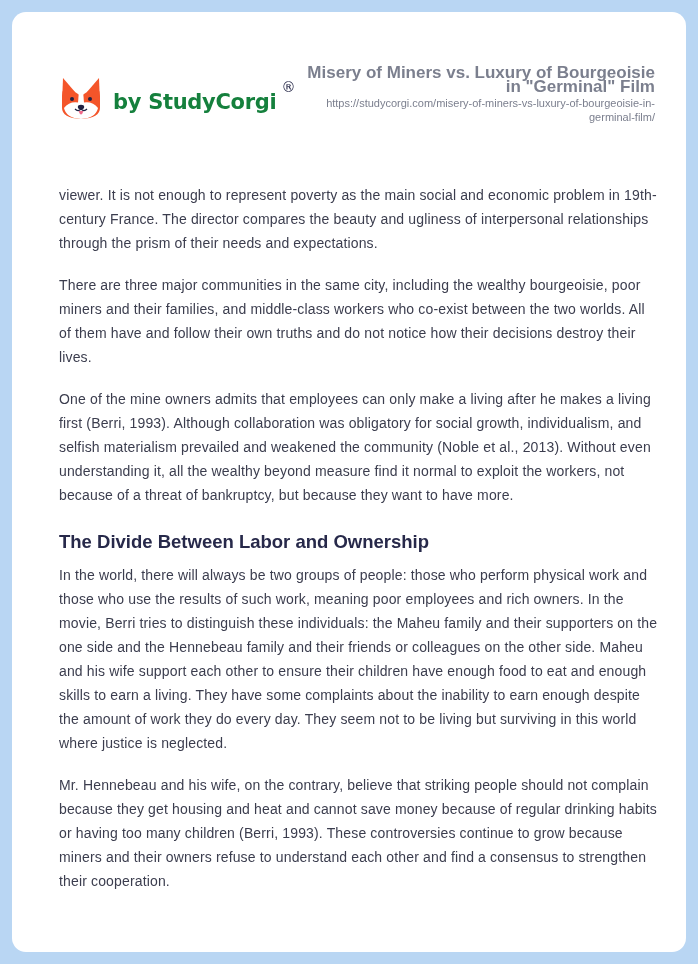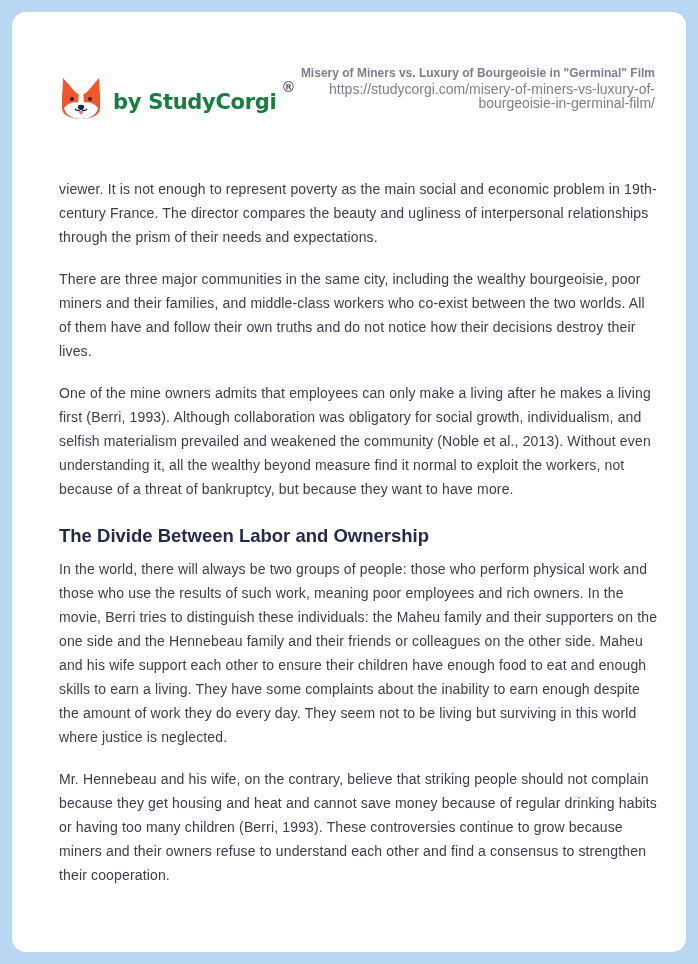--- a/index.html
+++ b/index.html
@@ -45,33 +45,33 @@
     }
     .doc-meta {
       position: absolute;
       right: 31px; top: 54px;
       width: 360px;
       text-align: right;
     }
     .doc-title {
       font-family: "Liberation Sans", sans-serif;
       font-weight: bold;
-      font-size: 12px;
+      font-size: 17px;
       line-height: 14px;
       color: #7b7f8e;
     }
     .doc-url {
       margin-top: 3px;
-      font-size: 14px;
+      font-size: 11px;
       line-height: 13.5px;
       color: #7b7f8e;
     }
     .content {
       position: absolute;
-      left: 47px; top: 165px;
+      left: 47px; top: 171px;
       width: 600px;
     }
     .content p {
       margin: 0 0 18px 0;
       font-size: 14px;
       line-height: 24px;
       color: #3b3d4e;
       letter-spacing: 0.15px;
     }
     .content h2 {

